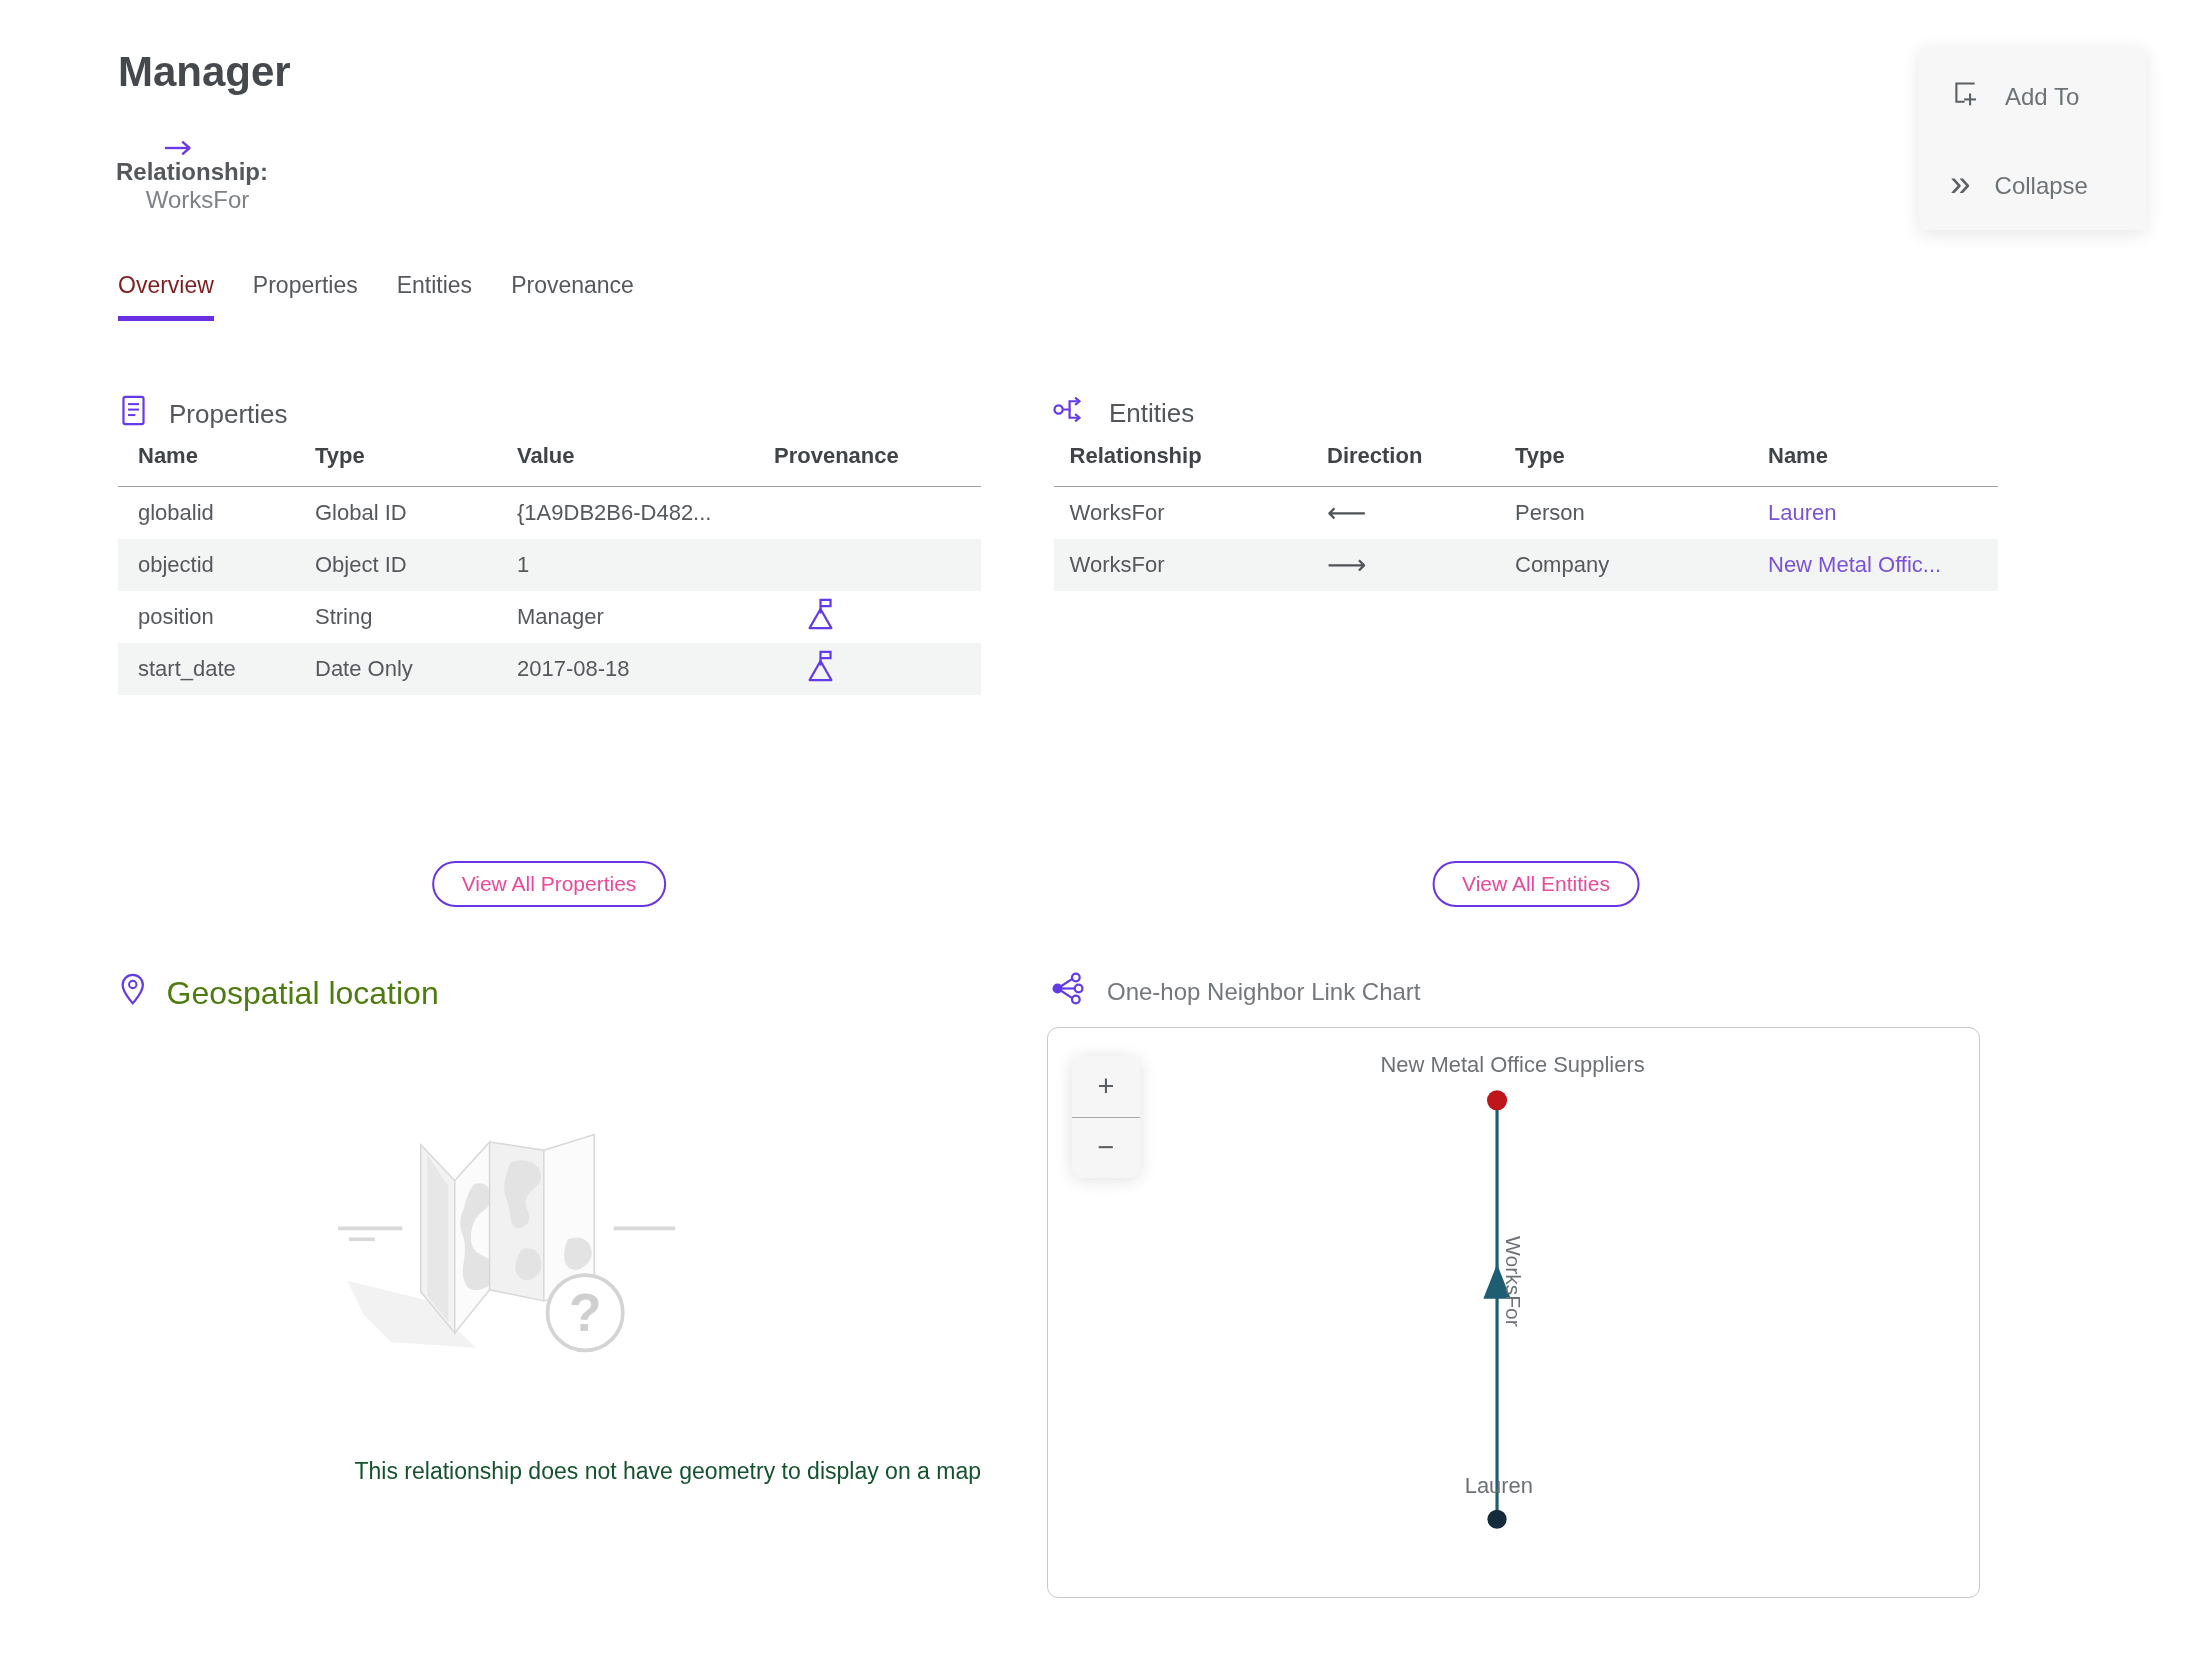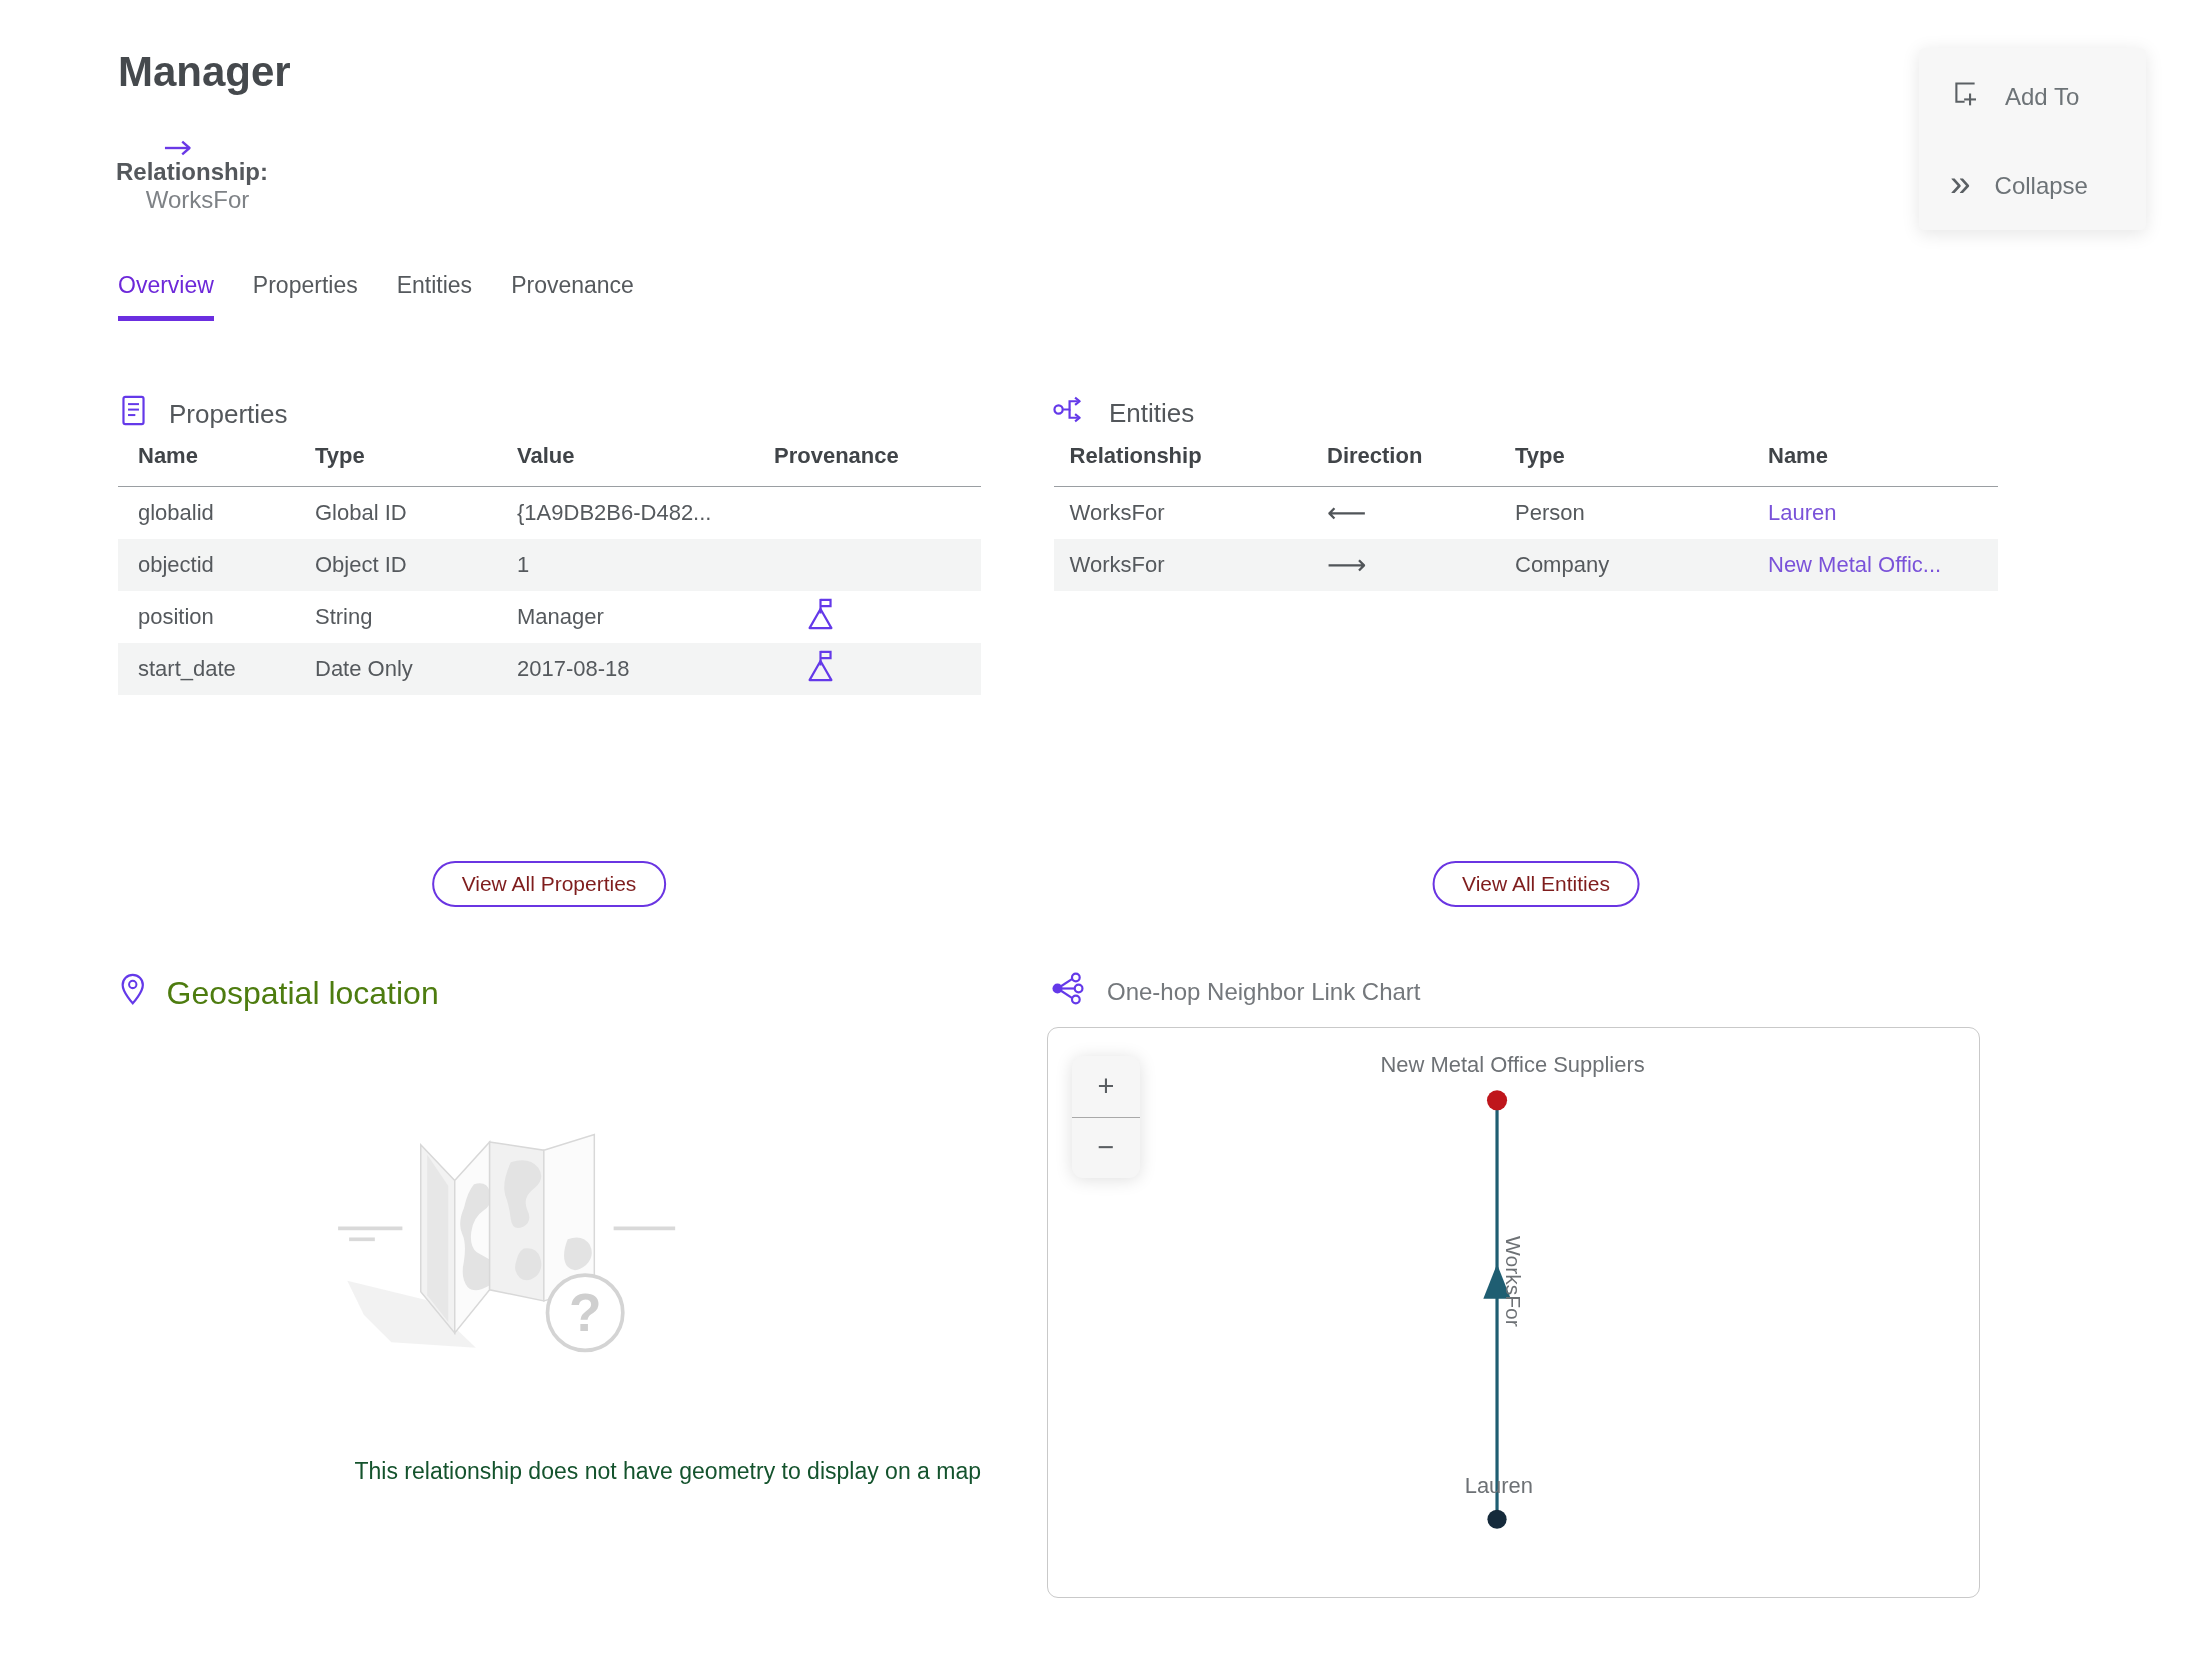--- a/index.html
+++ b/index.html
@@ -18,21 +18,21 @@
                 border-radius:5.5px;box-shadow:0 3.7px 18.4px rgba(0,0,0,.10);}
   .action-item{position:absolute;left:31px;display:flex;align-items:center;gap:24px;
                color:#6d7377;font-size:24px;cursor:pointer;}
   .action-item.add{top:30px;}
   .action-item.col{top:124px;}
   .collapse-glyph{font-size:37px;color:#5b6064;line-height:29px;margin-top:-5.5px;}
 
   
   .tabs{position:absolute;left:118px;top:272px;display:flex;gap:39px;font-size:23px;color:#55595d;}
   .tab{padding-bottom:22px;position:relative;cursor:pointer;}
-  .tab.active{color:#6d28d9;}
+  .tab.active{color:#7f1d1d;}
   .tab.active::after{content:"";position:absolute;left:0;right:0;bottom:0;height:4.6px;background:#6b2ee0;}
 
   
   .section-head{position:absolute;display:flex;align-items:center;gap:20px;font-size:26px;color:#53575b;}
   .sh-props{left:118px;top:393px;}
   .sh-ents{left:1052px;top:393px;}
   .sh-geo{left:119px;top:972px;color:#4d7c0f;font-size:32px;}
   .sh-hop{left:1050px;top:972px;color:#74787c;font-size:24px;}
 
   
@@ -44,21 +44,21 @@
   .dtable td{height:52px;vertical-align:middle;padding:0;}
   .dtable tbody tr:nth-child(even){background:#f3f4f4;}
   .pad1{padding-left:20px !important;}
   .pad2{padding-left:15.6px !important;}
   .dir-cell{font-size:27.5px;color:#515559;}
   .elink{color:#7a52d9;cursor:pointer;}
   .prov-cell{padding-left:31px !important;}
 
   
   .viewall{position:absolute;top:861px;height:46px;border:2.3px solid #6a35e2;border-radius:25px;
-           background:#ffffff;color:#7f1d1d;font-size:21px;padding:0 27.5px;display:flex;
+           background:#ffffff;color:#ec4899;font-size:21px;padding:0 27.5px;display:flex;
            align-items:center;justify-content:center;font-family:"Liberation Sans",sans-serif;cursor:pointer;}
   .viewall.props-btn{left:549px;transform:translateX(-50%);}
   .viewall.ents-btn{left:1536px;transform:translateX(-50%);}
 
   
   .map-svg{position:absolute;left:327px;top:1074px;}
   .map-msg{position:absolute;left:118px;top:1458px;width:863px;text-align:right;
            font-size:23px;color:#14532d;}
 
   

